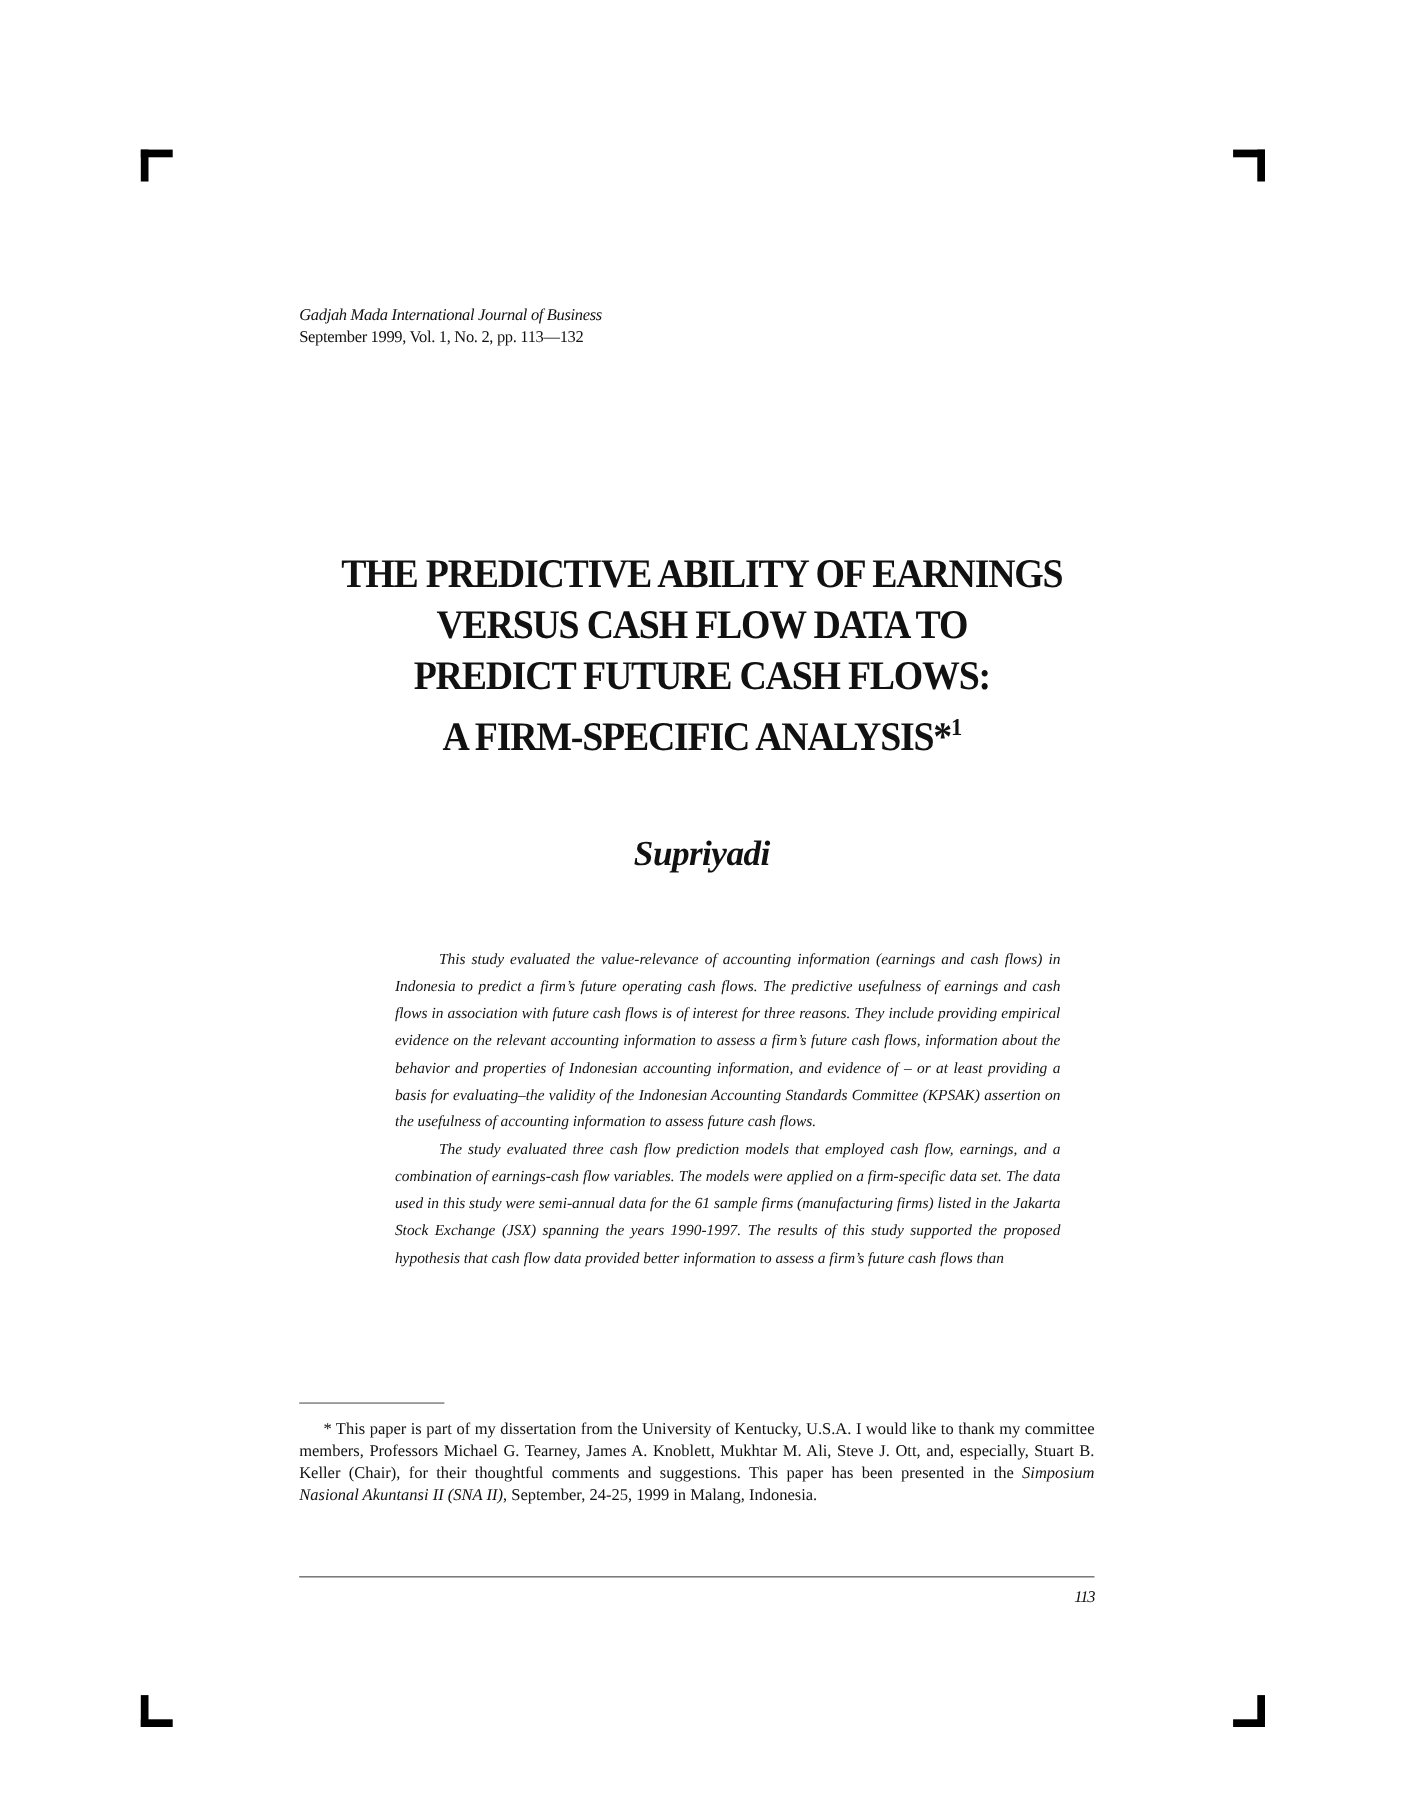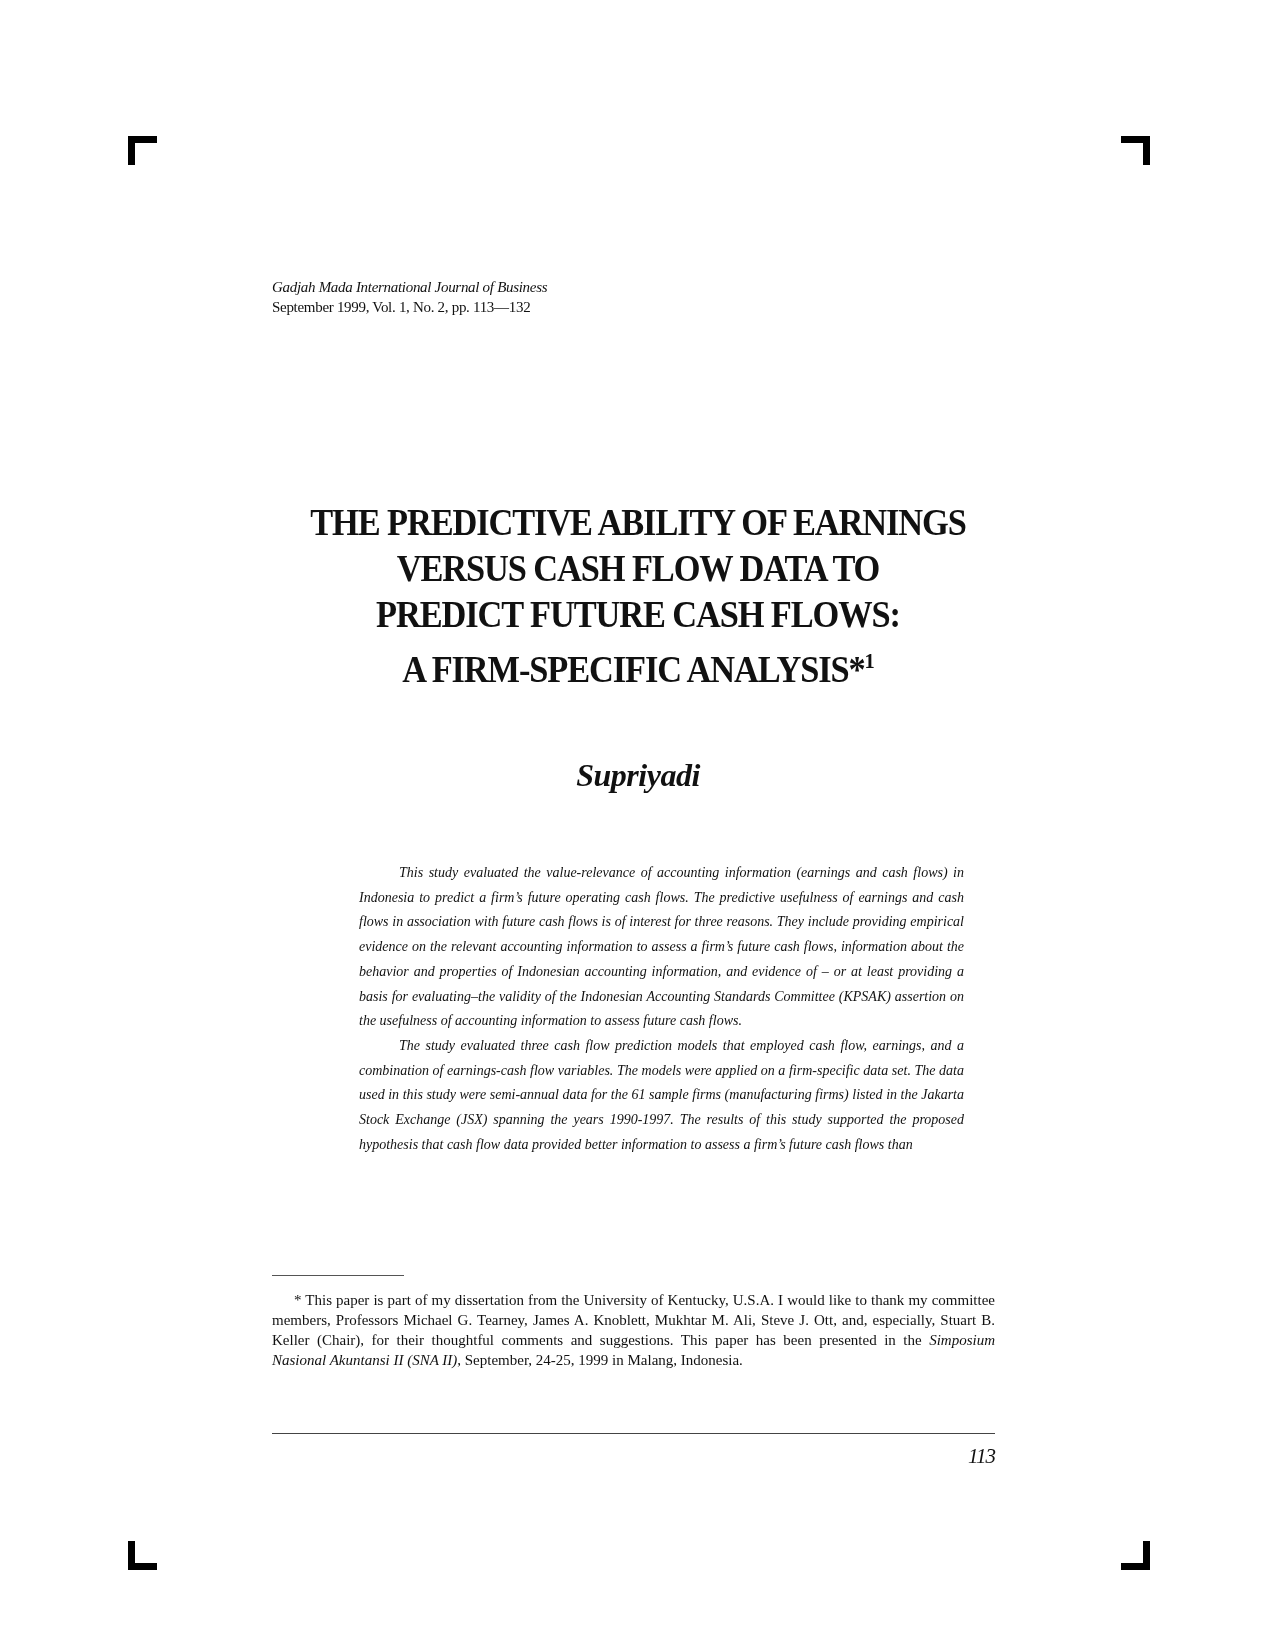--- a/index.html
+++ b/index.html
@@ -37,21 +37,21 @@
 
     .fn-rule { position: absolute; left: 272px; top: 1275px; width: 132px; height: 0; border-top: 1.5px solid #555; }
     .footnotes {
       position: absolute; left: 272px; width: 723px; top: 1290px;
       font-size: 15px; line-height: 20px; text-align: justify;
     }
     .footnotes p { margin: 0; text-indent: 22px; }
     .footnotes .it { font-style: italic; }
 
     .page-rule { position: absolute; left: 272px; top: 1433px; width: 723px; height: 0; border-top: 1.5px solid #444; }
-    .page-num { position: absolute; left: 960px; width: 35px; top: 1444px; text-align: right; font-style: italic; font-size: 21px; letter-spacing: -1px; }
+    .page-num { position: absolute; left: 960px; width: 35px; top: 1444px; text-align: right; font-style: italic; font-size: 15px; letter-spacing: -1px; }
   </style>
 </head>
 <body>
 
 <div class="crop tl"></div>
 <div class="crop tr"></div>
 <div class="crop bl"></div>
 <div class="crop br"></div>
 
 <div class="journal">

